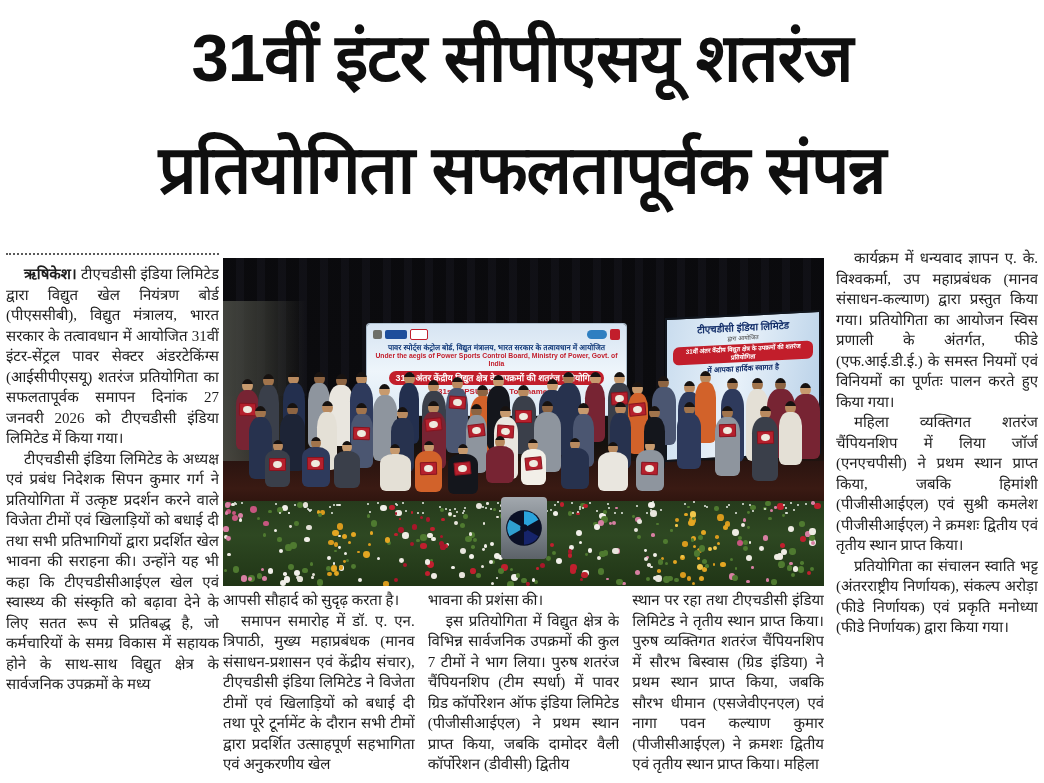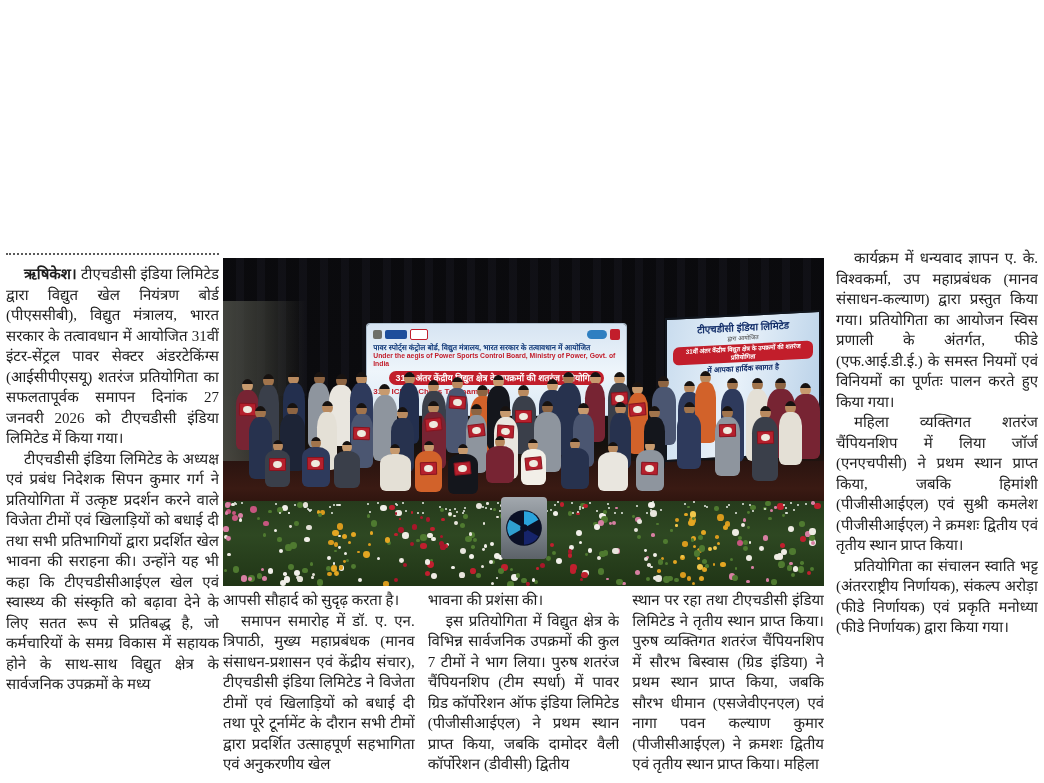--- a/index.html
+++ b/index.html
@@ -27,21 +27,21 @@
            background:repeating-linear-gradient(90deg,#0b0b0e 0 13px,#121218 13px 21px);opacity:.85;}
   .scaffold{position:absolute;left:0;top:13%;width:14%;height:52%;
             background:linear-gradient(90deg,#55574f 0%,#3a3b35 45%,rgba(20,20,20,0) 100%);opacity:.75;}
   .stage-floor{position:absolute;left:0;top:62%;width:100%;height:14%;
                background:linear-gradient(180deg,#2a1410,#3a1a13 60%,#2b130d);}
   .banner{position:absolute;left:24%;top:20%;width:43%;height:28%;z-index:2;
           background:linear-gradient(180deg,#d6e4f2,#eef5fb 52%,#dce9f4);
           border-radius:3px;box-shadow:0 0 0 1px #aebfce;padding:3px 6px;box-sizing:border-box;}
   .b-logos{display:flex;justify-content:space-between;align-items:center;height:16px;}
   .b-lg{display:inline-block;height:9px;border-radius:2px;}
-  .banner-text{text-align:left;}
+  .banner-text{text-align:center;}
   .b-l1{color:#123a7a;font-size:7.5px;font-weight:bold;line-height:9px;font-family:"Liberation Sans", sans-serif;}
   .b-l2{color:#c21e2b;font-size:6.8px;font-weight:bold;line-height:8px;font-family:"Liberation Sans", sans-serif;}
   .b-badge{background:#c21e2b;color:#ffffff;font-size:9px;font-weight:bold;line-height:12px;
            border-radius:8px;padding:1px 7px;margin:3px auto 2px;width:fit-content;max-width:98%;
            font-family:"Liberation Sans", sans-serif;}
   .b-l4{color:#c21e2b;font-size:8px;font-weight:bold;line-height:9px;font-family:"Liberation Sans", sans-serif;}
   .screen{position:absolute;right:0.4%;top:17%;width:26%;height:44%;z-index:2;
           background:linear-gradient(100deg,#c9dcee,#e9f2fa 45%,#b6cfe7);
           border:2px solid #10151d;transform:skewY(-3deg);box-sizing:border-box;padding:4px 3px;}
   .s-title{color:#15306b;font-weight:bold;font-size:10px;text-align:center;line-height:12px;
@@ -70,20 +70,24 @@
   .midcols{position:absolute;left:223px;top:590px;width:601px;height:193px;display:flex;gap:13px;}
   .mcol{flex:1;font-size:15px;line-height:20.5px;text-align:justify;overflow:hidden;}
   .mcol p{margin:0;}
   .mcol p.indent{text-indent:18px;}
 </style>
 </head>
 <body>
 
 <div class="page">
 
+  <header class="headline">
+    <div class="hl-line">31वीं इंटर सीपीएसयू शतरंज</div>
+    <div class="hl-line">प्रतियोगिता सफलतापूर्वक संपन्न</div>
+  </header>
 
   <aside class="col col1">
     <div class="dotted-rule"></div>
     <p class="indent"><span class="lead">ऋषिकेश।</span> <span>टीएचडीसी इंडिया लिमिटेड द्वारा विद्युत खेल नियंत्रण बोर्ड (पीएससीबी), विद्युत मंत्रालय, भारत सरकार के तत्वावधान में आयोजित 31वीं इंटर-सेंट्रल पावर सेक्टर अंडरटेकिंग्स (आईसीपीएसयू) शतरंज प्रतियोगिता का सफलतापूर्वक समापन दिनांक 27 जनवरी 2026 को टीएचडीसी इंडिया लिमिटेड में किया गया।</span></p>
     <p class="indent">टीएचडीसी इंडिया लिमिटेड के अध्यक्ष एवं प्रबंध निदेशक सिपन कुमार गर्ग ने प्रतियोगिता में उत्कृष्ट प्रदर्शन करने वाले विजेता टीमों एवं खिलाड़ियों को बधाई दी तथा सभी प्रतिभागियों द्वारा प्रदर्शित खेल भावना की सराहना की। उन्होंने यह भी कहा कि टीएचडीसीआईएल खेल एवं स्वास्थ्य की संस्कृति को बढ़ावा देने के लिए सतत रूप से प्रतिबद्ध है, जो कर्मचारियों के समग्र विकास में सहायक होने के साथ-साथ विद्युत क्षेत्र के सार्वजनिक उपक्रमों के मध्य</p>
   </aside>
 
   <figure class="photo" id="photo" style="margin:0;">
     <div class="curtain"></div>
     <div class="scaffold"></div>

